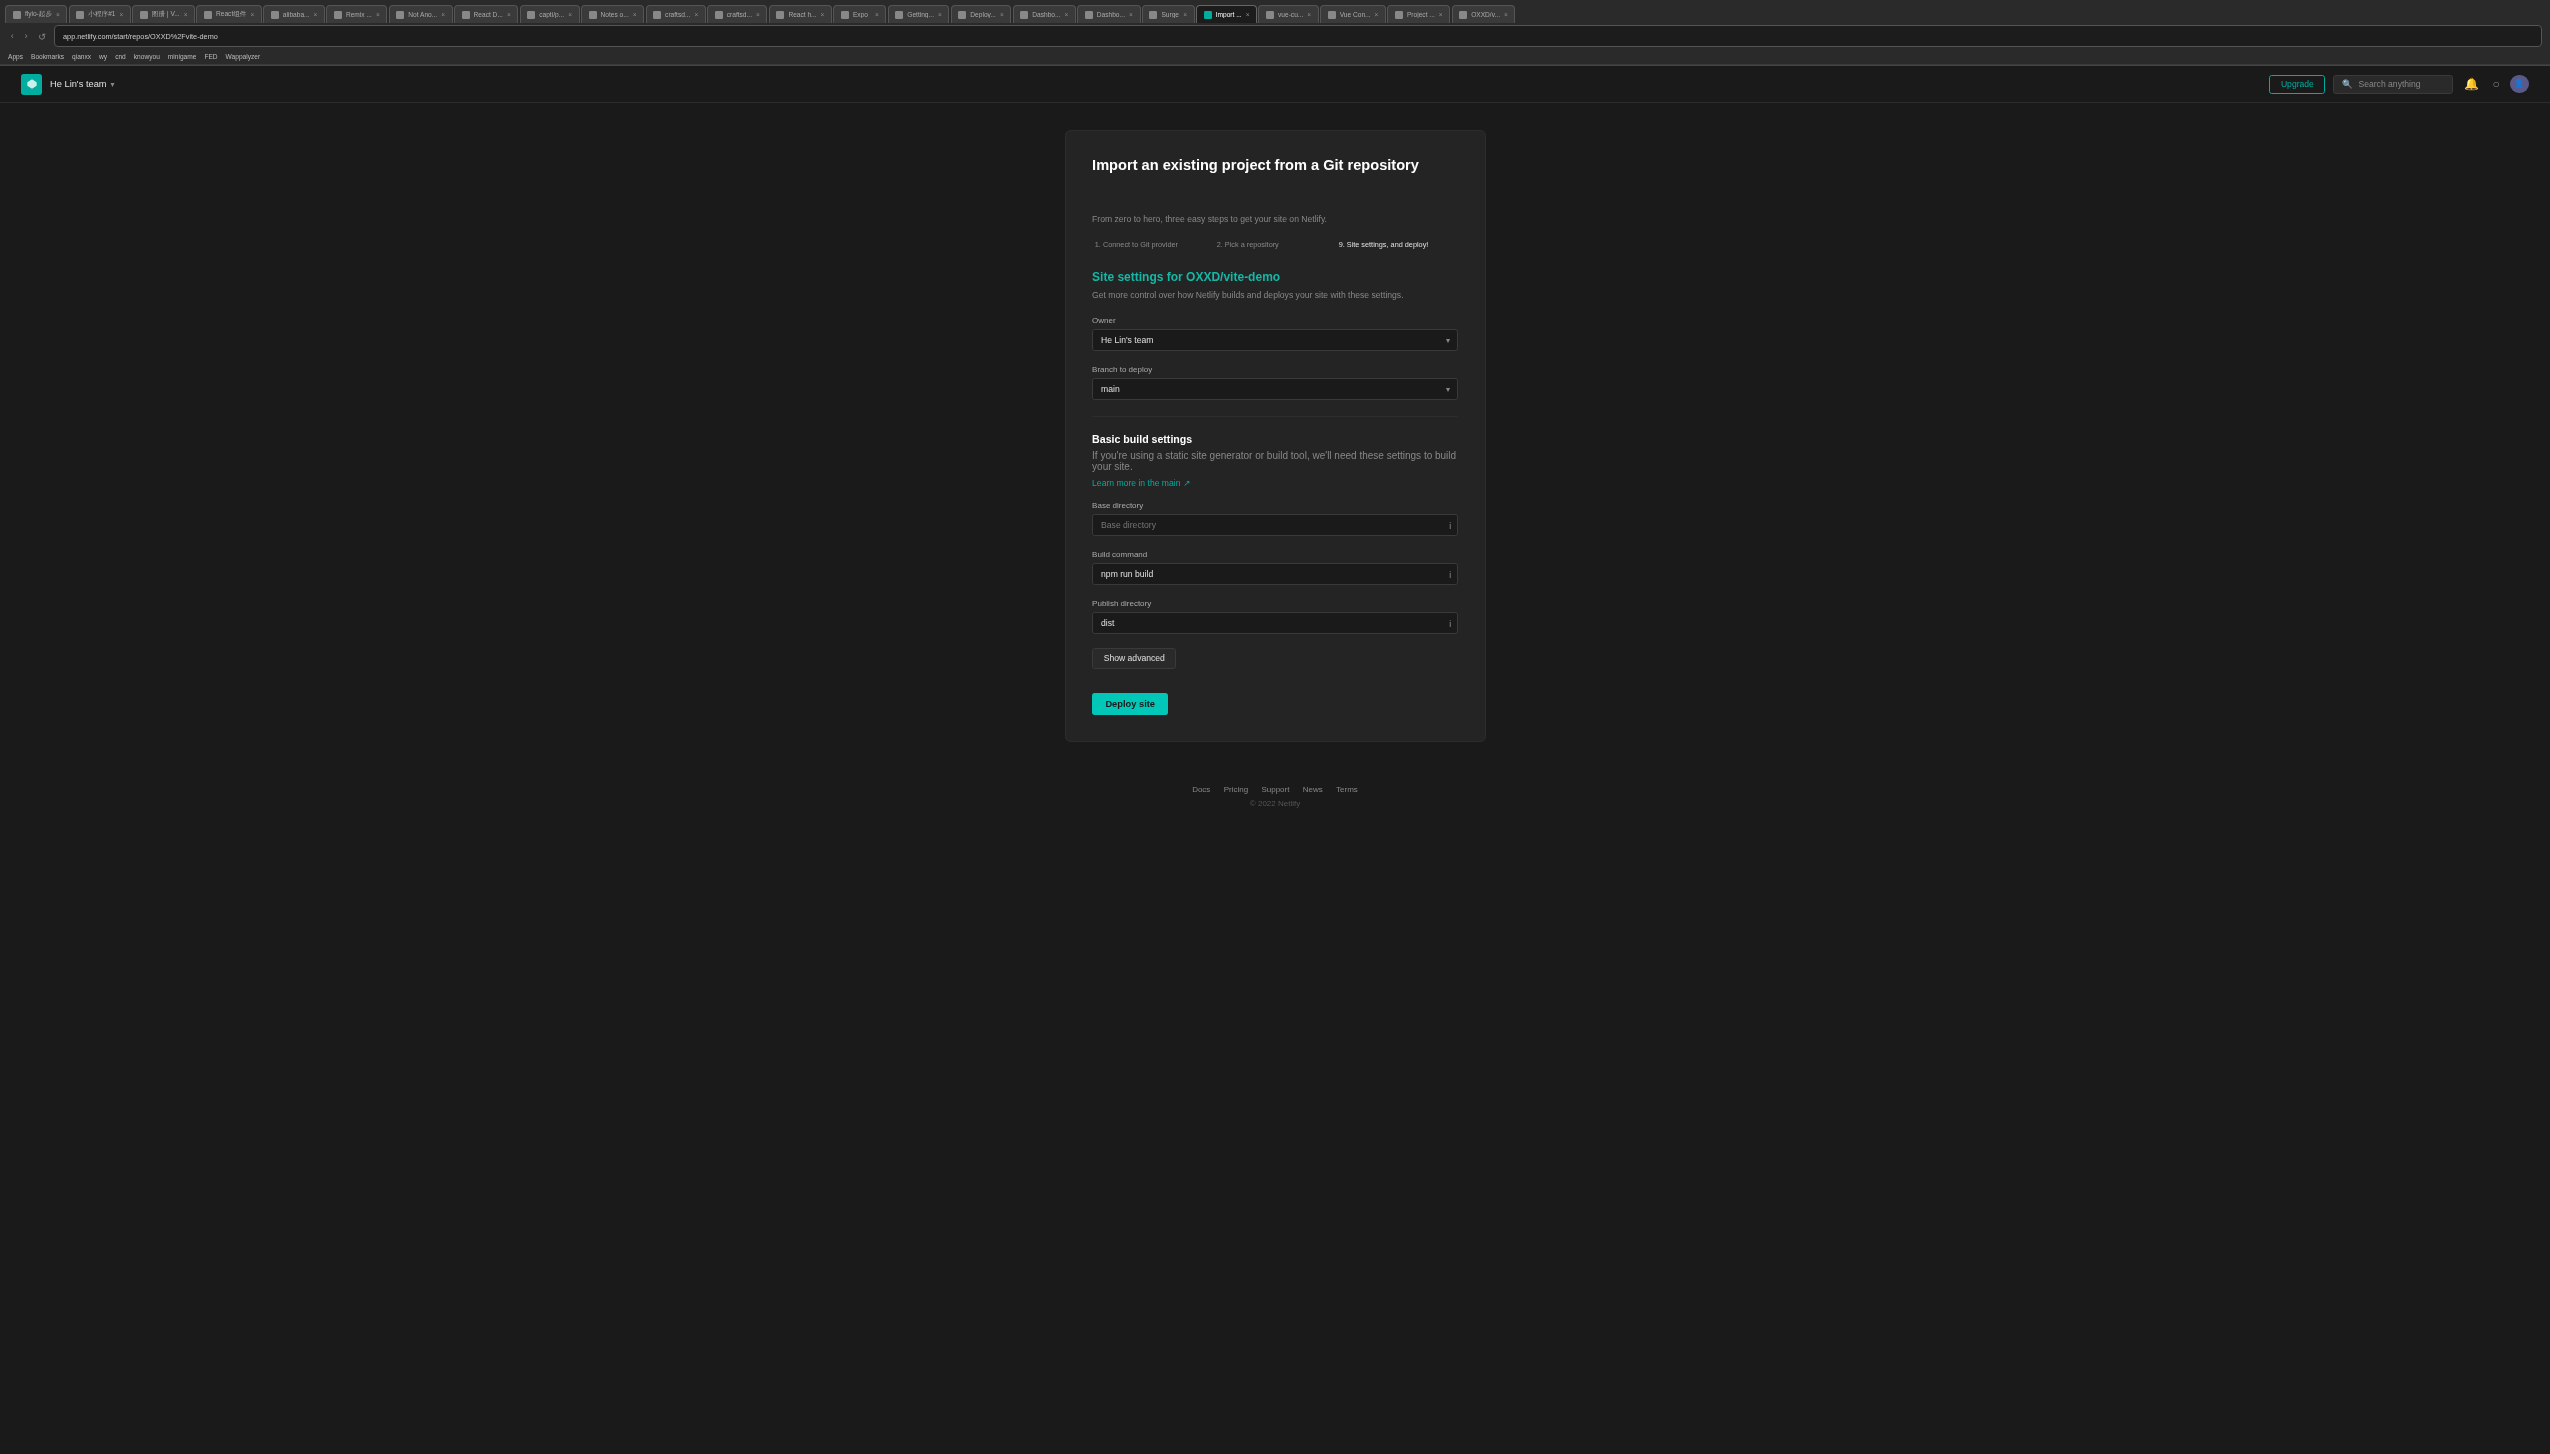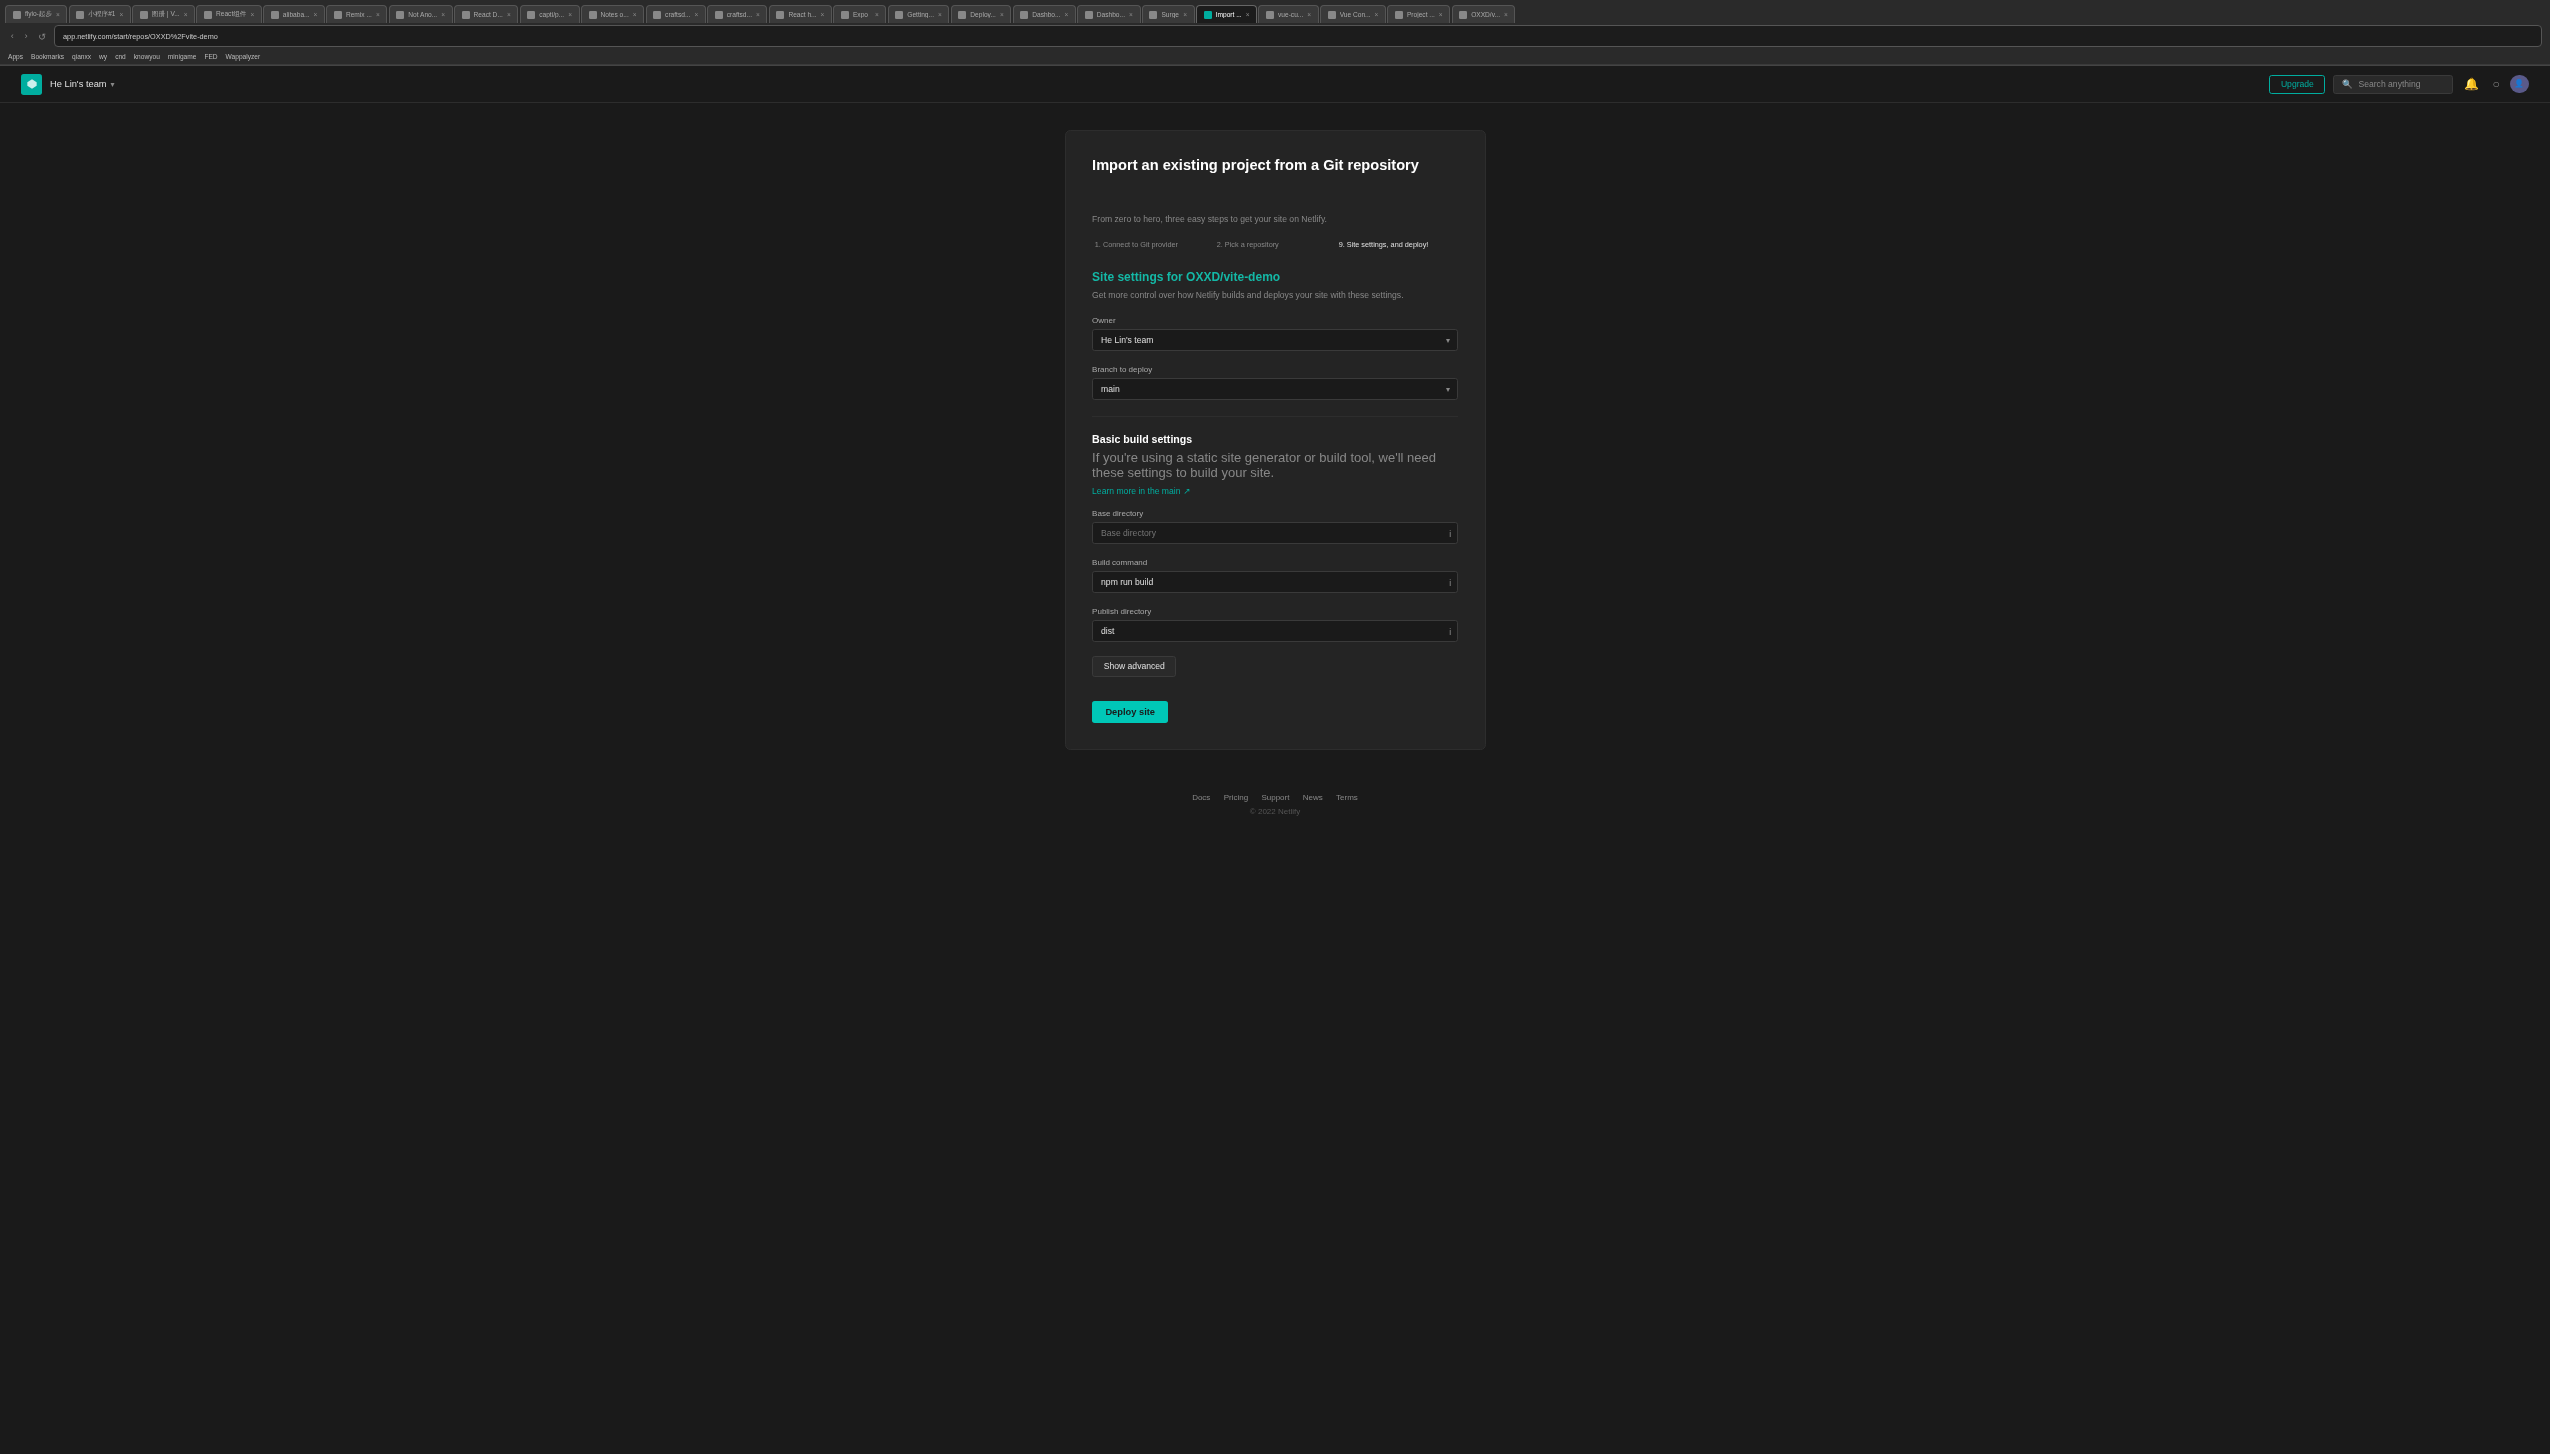--- a/index.html
+++ b/index.html
@@ -346,21 +346,21 @@
     }
 
     
     .build-title {
       font-size: 10.6px;
       font-weight: 600;
       color: #ffffff;
       margin-bottom: 5.3px;
     }
     .build-desc {
-      font-size: 13px;
+      font-size: 10px;
       color: #888;
       margin-bottom: 5.3px;
     }
     .learn-more-link {
       color: #00ad9f;
       text-decoration: none;
       font-size: 8.6px;
       display: inline-flex;
       align-items: center;
       gap: 2.7px;

